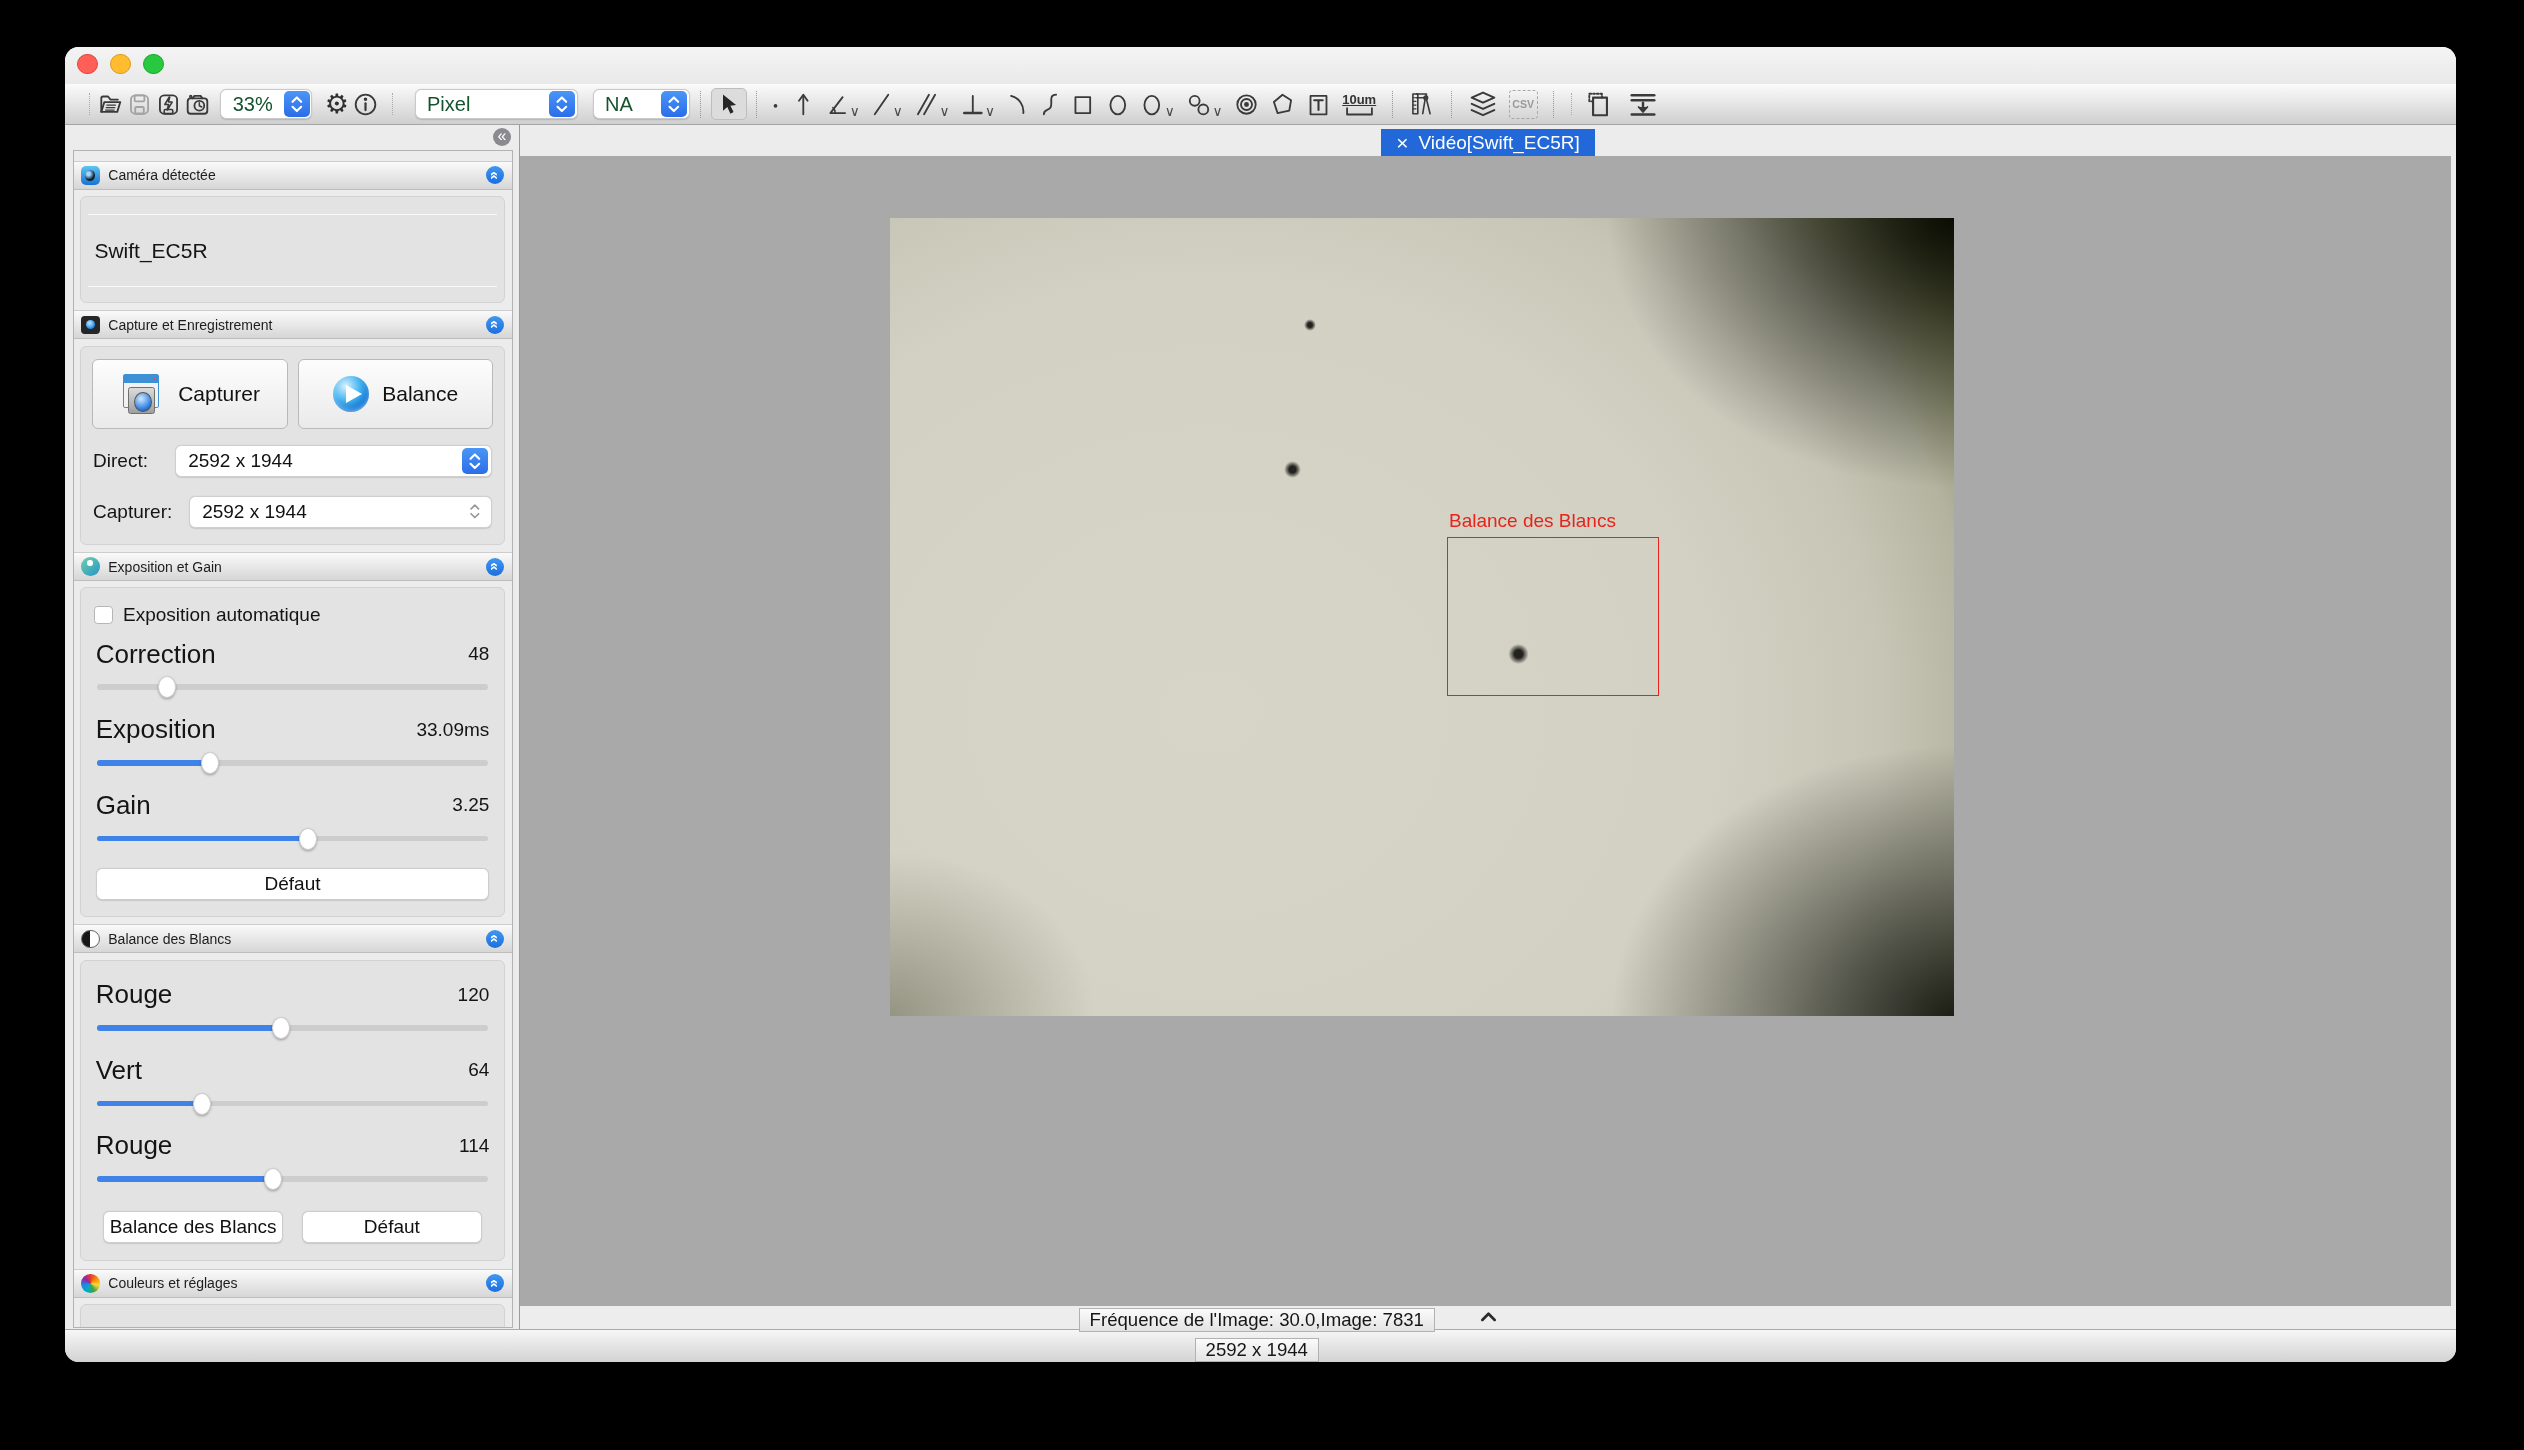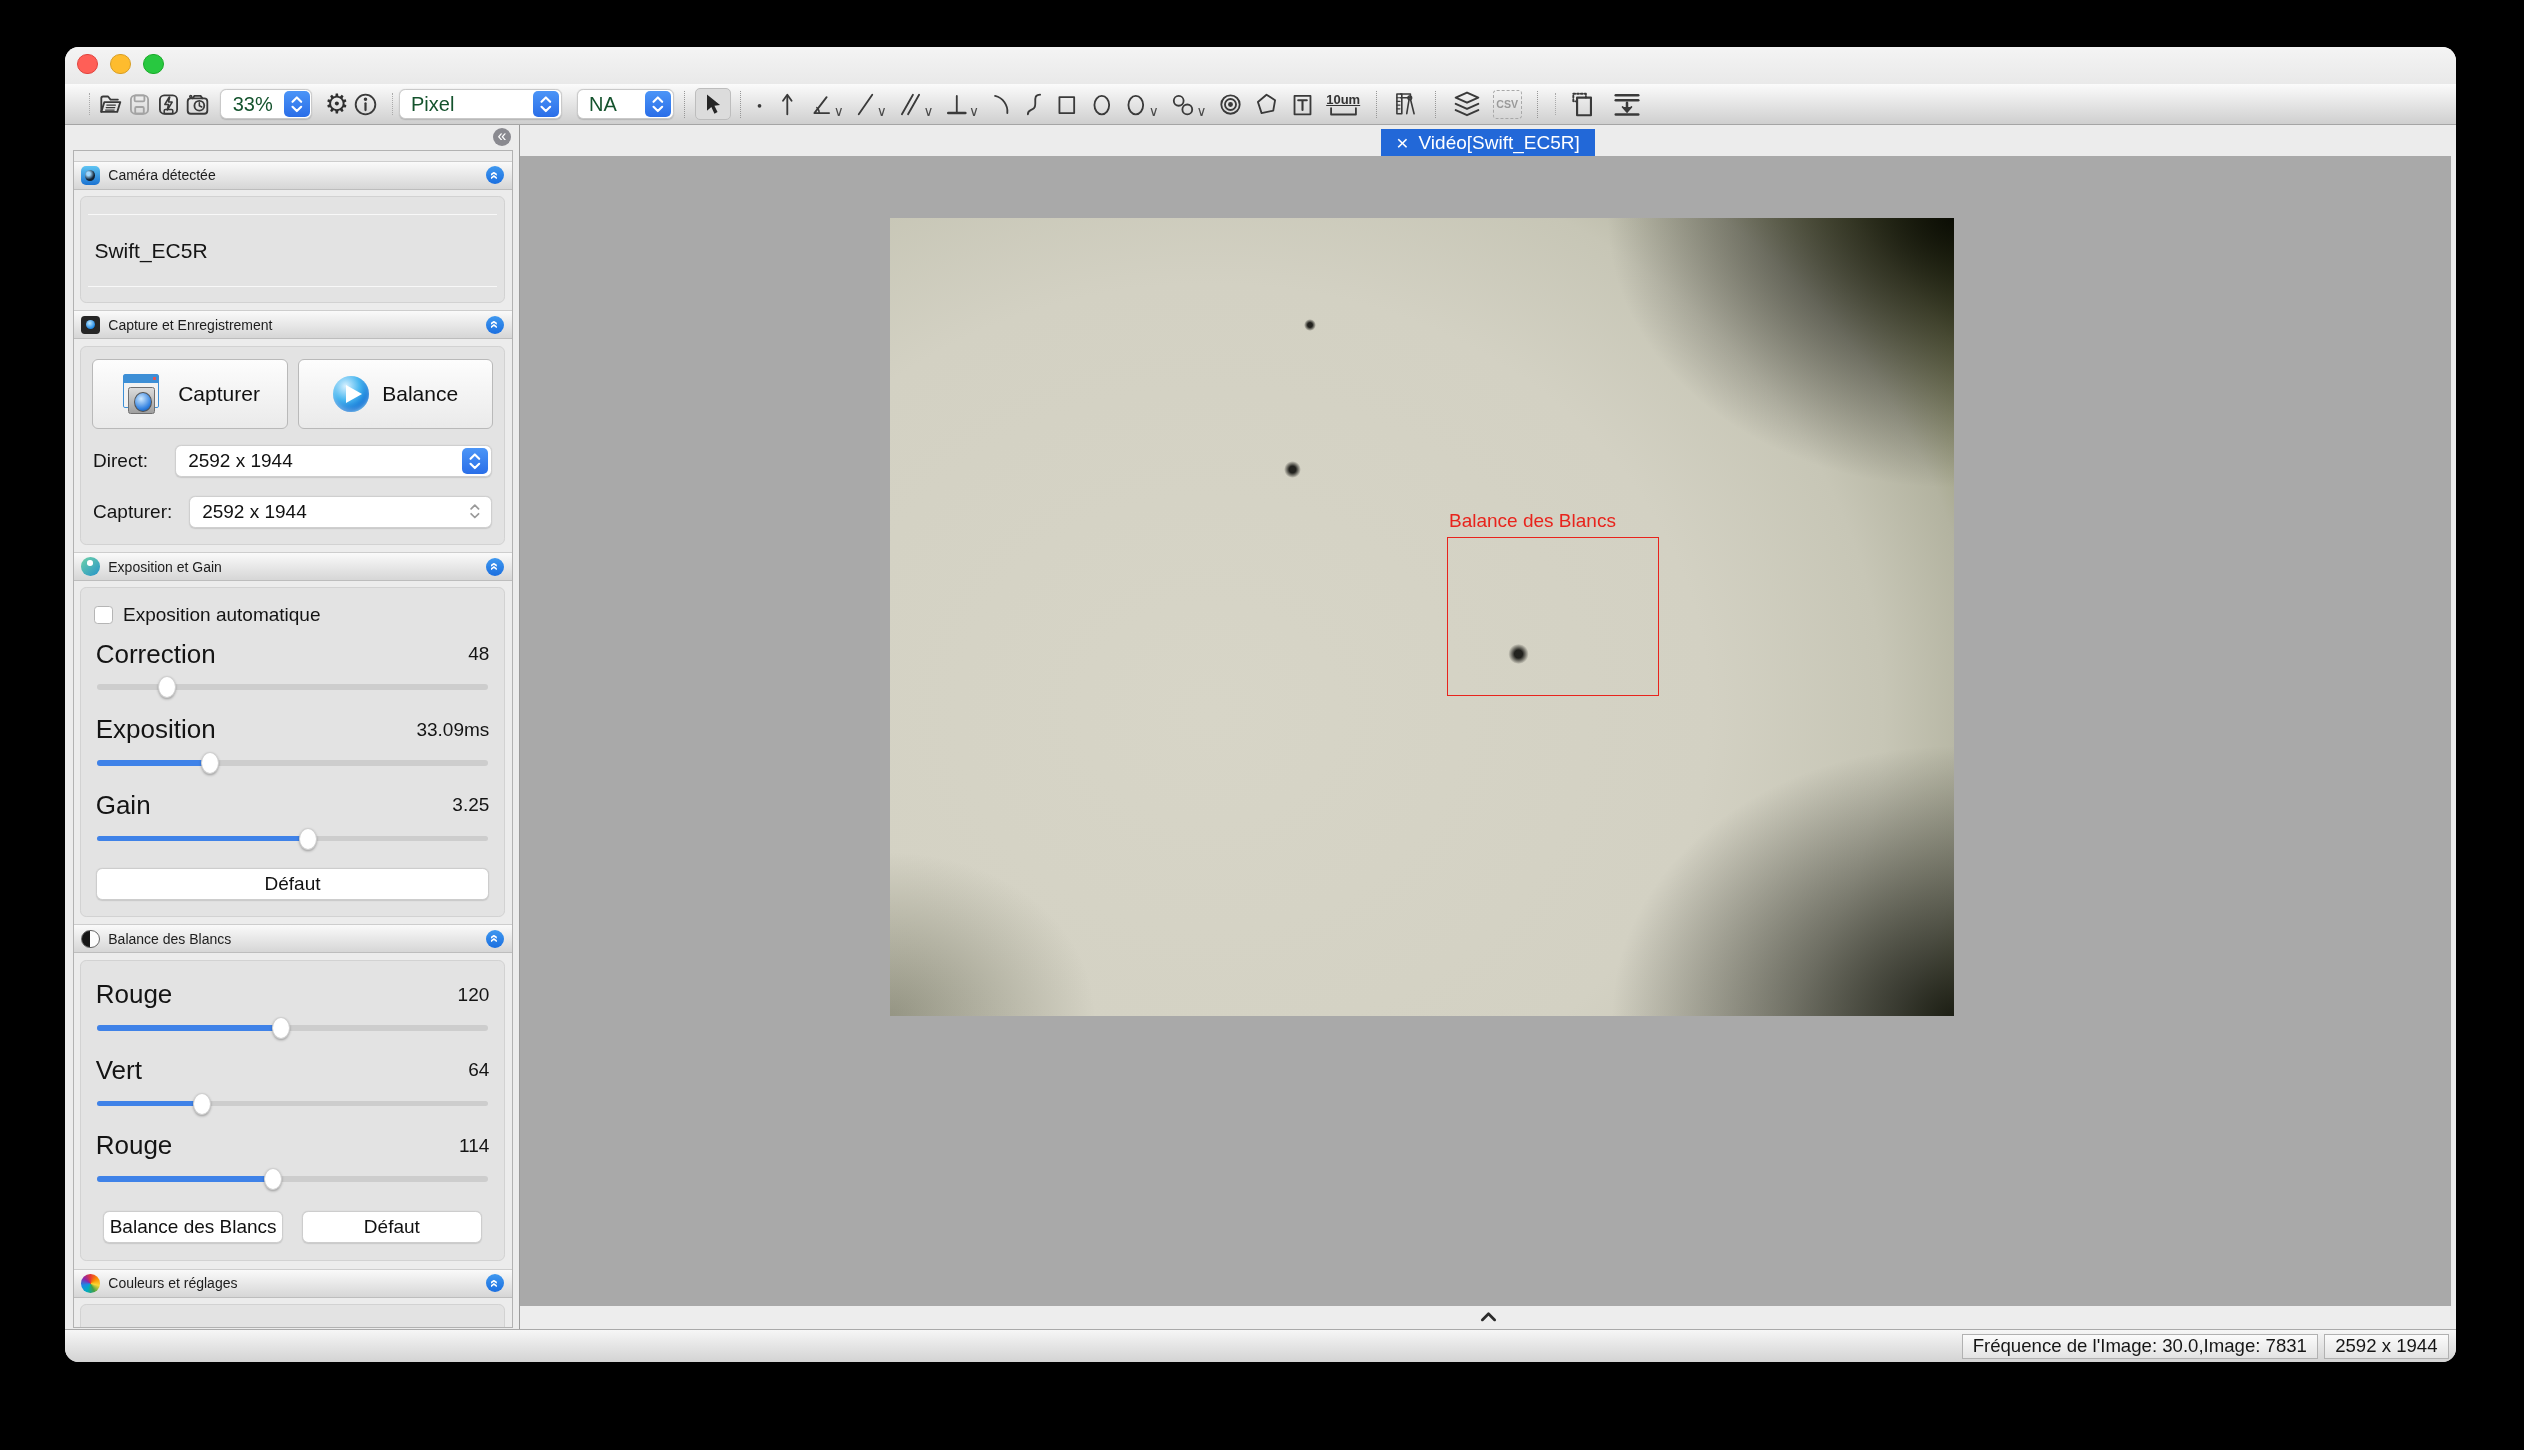--- a/index.html
+++ b/index.html
@@ -61,21 +61,21 @@
     background:radial-gradient(circle, rgba(15,15,12,.9) 0 28%, rgba(15,15,12,0) 70%); }
   .roi { position:absolute; left:557px; top:319px; width:212px; height:159px;
     border:1.2px solid #e8231c; }
   .roi-label { position:absolute; left:559px; top:292px; color:#e8231c; font-size:19px; }
 
   .bstrip { position:absolute; left:455px; right:0; bottom:33px; height:23px; background:#ededed;
     display:flex; align-items:center; justify-content:center; }
 
   .statusbar { position:absolute; left:0; right:0; bottom:0; height:33px;
     background:linear-gradient(#f6f6f6,#d3d3d3); border-top:1.2px solid #a9a9a9;
-    display:flex; align-items:center; justify-content:flex-end; gap:6.2px; padding-right:7.5px; }
+    display:flex; align-items:center; justify-content:flex-end; gap:6.2px; padding-right:7.5px;flex-direction:column; }
   .scell { height:25px; border:1.2px solid #b1b1b1; background:linear-gradient(#fbfbfb,#e3e3e3);
     font-size:18.6px; color:#161616; display:flex; align-items:center; padding:0 10px; }
 
   
   .sidebar { position:absolute; left:5px; top:83px; width:450px; bottom:33px; }
   .sb-collapse { position:absolute; right:8.7px; top:-2.5px; width:18.6px; height:18.6px; border-radius:50%;
     background:#8a8a90; color:#fff; font-size:16px; display:flex; align-items:center;
     justify-content:center; line-height:1; padding-bottom:1.9px; }
   .panel { position:absolute; left:2.5px; right:7.5px; top:20px; bottom:1.2px;
     border:1.2px solid #b2b2b2; background:#ececec; overflow:hidden; padding-top:8.7px; }
@@ -219,21 +219,21 @@
       <span class="gl">⚙</span>
     </span>
     <span class="tb-ic">
       <svg class="ticon" width="27" height="27" viewBox="0 0 44 44">
           <circle cx="22" cy="22" r="16"></circle>
           <line x1="22" y1="20" x2="22" y2="31" stroke-width="3.6"></line>
           <circle cx="22" cy="13.5" r="1.4" fill="#3a3a3a"></circle>
         </svg>
     </span>
     <span class="handle" style="margin-left:11.2px;"></span>
-    <span class="combo" style="width:163px;">
+    <span class="combo" style="width:163px;margin-left:16px;">
       <span class="cval">Pixel</span>
       <span class="stepper">
         <svg width="13.7" height="18.6" viewBox="0 0 22 30">
             <polyline points="4,11 11,4 18,11" fill="none" stroke="#fff" stroke-width="3.4" stroke-linecap="round" stroke-linejoin="round"></polyline>
             <polyline points="4,19 11,26 18,19" fill="none" stroke="#fff" stroke-width="3.4" stroke-linecap="round" stroke-linejoin="round"></polyline>
           </svg>
       </span>
     </span>
     <span class="combo" style="width:97px; margin-left:15px;">
       <span class="cval">NA</span>

